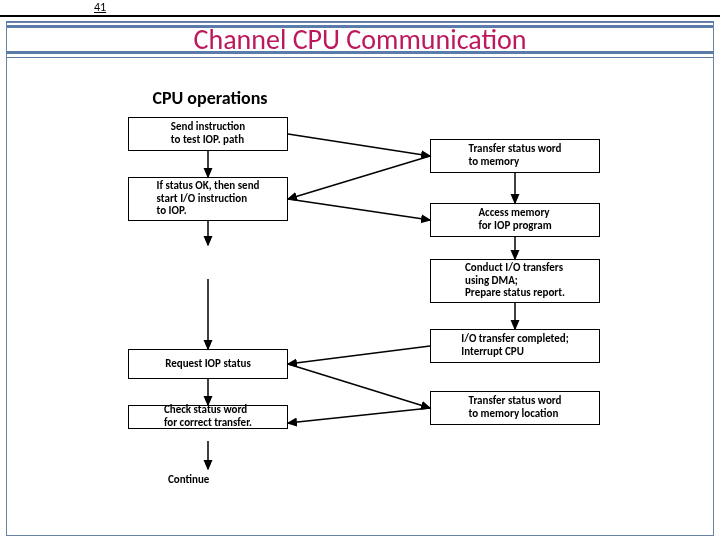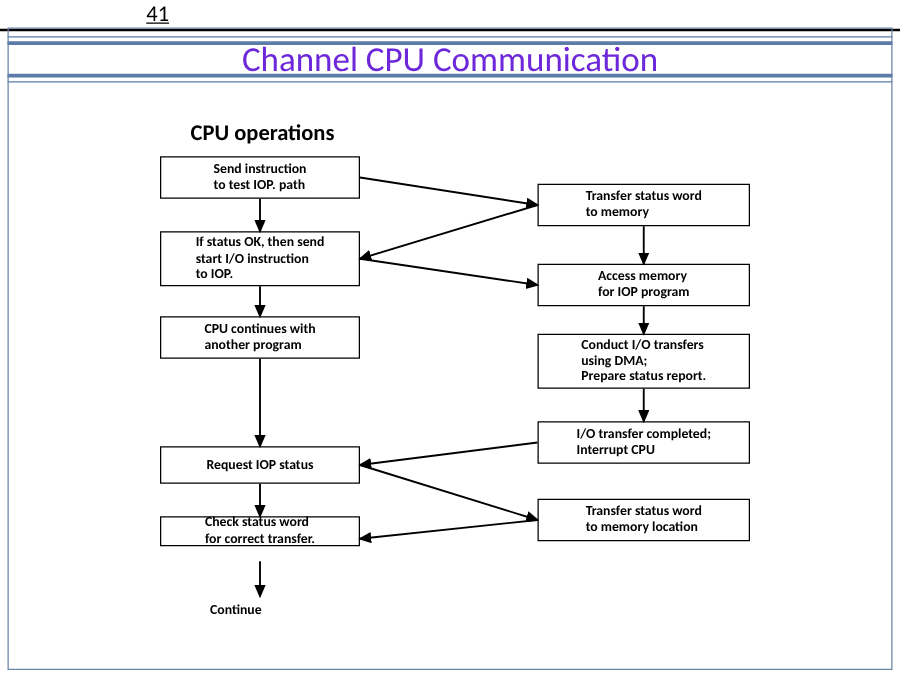--- a/index.html
+++ b/index.html
@@ -17,34 +17,34 @@
     align-items: flex-end;
     border-bottom: 2px solid #000;
     padding: 0 6px 1px 6px;
   }
   .header-left {
     font-size: 15px;
     text-decoration: underline;
     flex: 0 0 auto;
   }
   .header-num {
-    margin-left: 111px;
-    font-size: 18px;
+    margin-left: 88px;
+    font-size: 12px;
     text-decoration: underline;
   }
   .rule-area {
     position: relative;
     height: 44px;
   }
   .thin { position:absolute; left:6px; right:6px; height:1px; background:#5b7ca8; }
   .thick { position:absolute; left:6px; right:6px; height:3px; background:#5b7ca8; }
   .title {
     position:absolute; left:0; right:0; top:0; bottom:0;
     display:flex; align-items:center; justify-content:center;
-    font-size: 28px; color:#6d28d9;
+    font-size: 28px; color:#be185d;
     pointer-events:none;
   }
   .frame {
     position:absolute;
     left:6px; right:6px; top:22px; bottom:4px;
     border:1px solid #6a84a8;
   }
   .canvas {
     position: relative;
     width: 100%;
@@ -98,21 +98,20 @@
 </div>
 
 <div class="frame"></div>
 
 <div class="canvas">
 
   <div class="colhead" style="left:140px; top:26px; width:140px">CPU operations</div>
 
   <div class="box" style="left:128px; top:56px;  width:160px; height:34px">Send instruction<br>to test IOP. path</div>
   <div class="box" style="left:128px; top:116px; width:160px; height:44px">If status OK, then send<br>start I/O instruction<br>to IOP.</div>
-  <div class="box" style="left:128px; top:184px; width:160px; height:34px">CPU continues with<br>another program</div>
   <div class="box" style="left:128px; top:288px; width:160px; height:30px">Request IOP status</div>
   <div class="box" style="left:128px; top:344px; width:160px; height:24px">Check status word<br>for correct transfer.</div>
   <div class="plain" style="left:168px; top:412px">Continue</div>
 
   <div class="box" style="left:430px; top:78px;  width:170px; height:34px">Transfer status word<br>to memory</div>
   <div class="box" style="left:430px; top:142px; width:170px; height:34px">Access memory<br>for IOP program</div>
   <div class="box" style="left:430px; top:198px; width:170px; height:44px">Conduct I/O transfers<br>using DMA;<br>Prepare status report.</div>
   <div class="box" style="left:430px; top:268px; width:170px; height:34px">I/O transfer completed;<br>Interrupt CPU</div>
   <div class="box" style="left:430px; top:330px; width:170px; height:34px">Transfer status word<br>to memory location</div>
 

